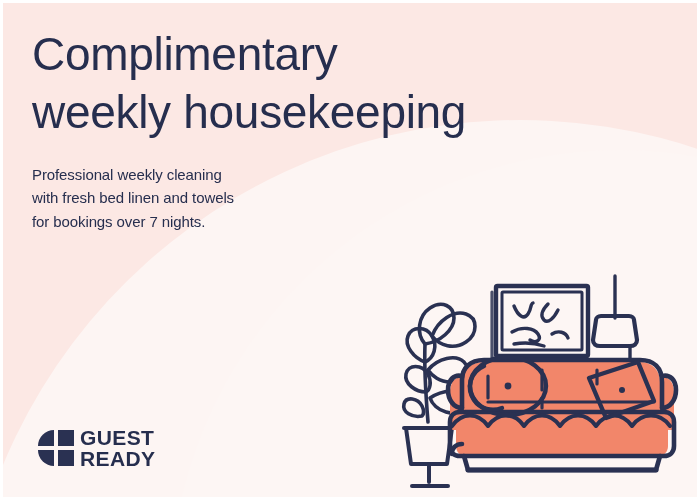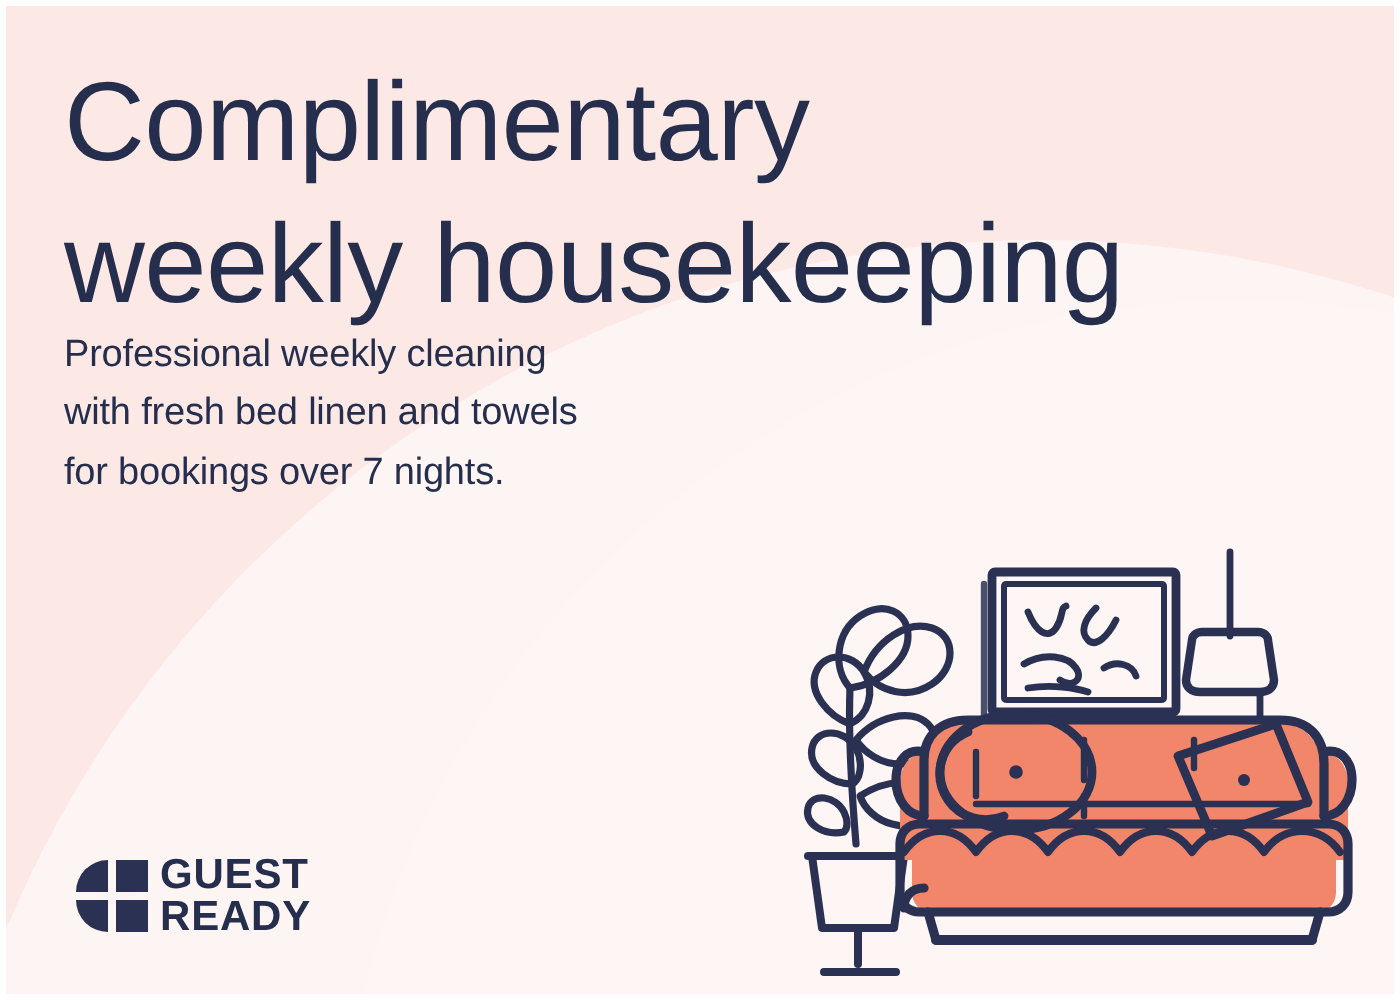--- a/index.html
+++ b/index.html
@@ -46,33 +46,33 @@
     z-index:40;
   }
 
   .content { position:relative; z-index:20; }
 
   .headline {
     position:absolute;
     left:32px; top:26px;
     width:580px;
     color:#262e4e;
-    font-size:56px;
+    font-size:46px;
     font-weight:400;
     line-height:1.26;
     letter-spacing:-0.3px;
     white-space:pre-line;
   }
 
   .subcopy {
     position:absolute;
     left:32px; top:163px;
     width:420px;
     color:#262e4e;
-    font-size:19px;
+    font-size:15px;
     font-weight:400;
     line-height:1.55;
     letter-spacing:-0.1px;
     white-space:pre-line;
   }
 
   
   .logo {
     position:absolute;
     left:32px; top:424px;

